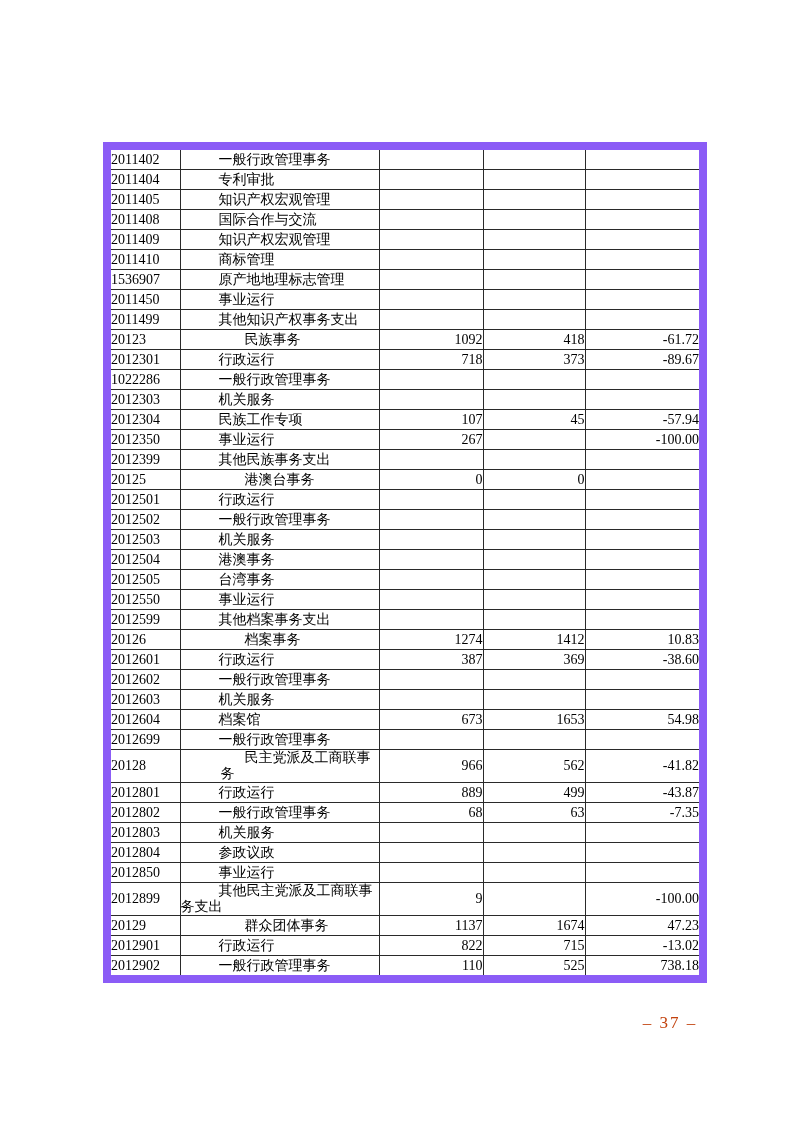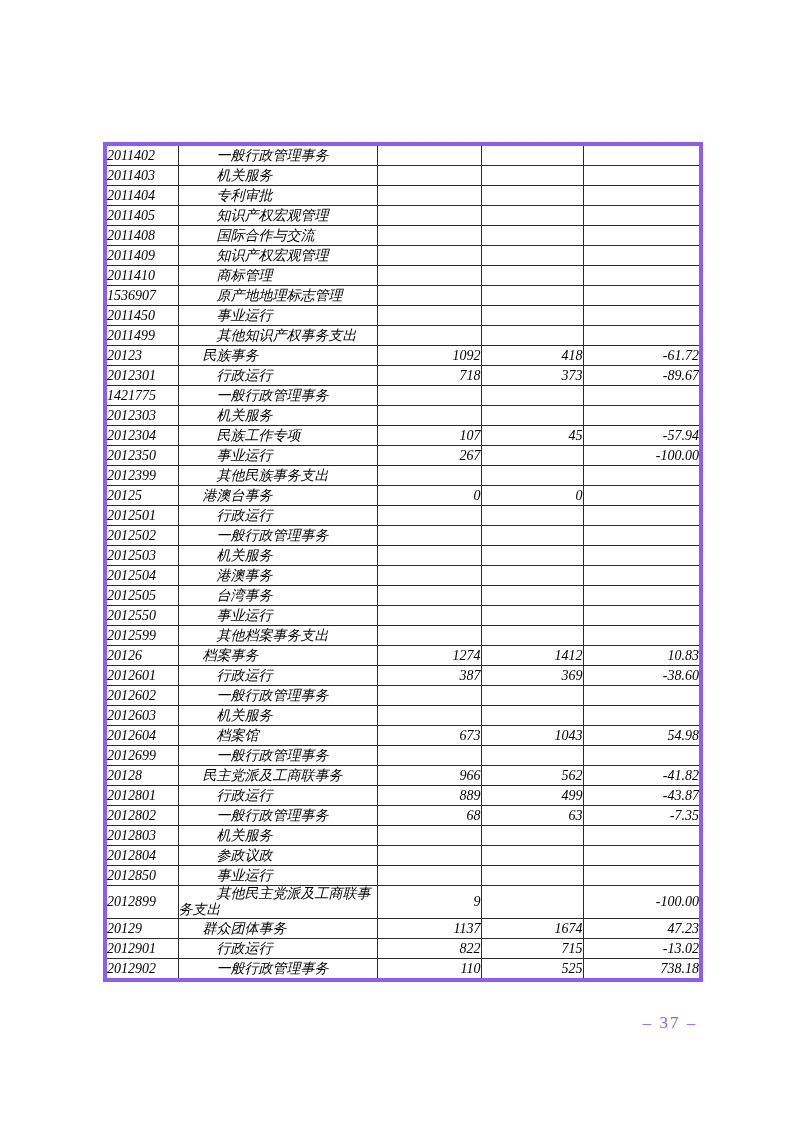--- a/index.html
+++ b/index.html
@@ -21,22 +21,21 @@
   }
   .budget-table-wrap {
     position: absolute;
     left: 103px;
     top: 142px;
   }
   table.budget-table {
     border-collapse: collapse;
     table-layout: fixed;
     width: 596px;
-    border: 4px solid #8b5cf6;
-    font-style: italic;
+    border: 8px solid #8b5cf6;
   }
   table.budget-table td {
     border: 1px solid #2a2a2a;
     height: 19px;
     padding: 0;
     font-size: 14px;
     line-height: 16px;
     vertical-align: middle;
     overflow: hidden;
     white-space: normal;
@@ -45,36 +44,36 @@
     padding-left: 3px;
     padding-right: 1px;
     text-align: left;
     letter-spacing: 0px;
   }
   td.c-name {
     padding-left: 1px;
     padding-right: 1px;
     word-break: break-all;
   }
-  td.c-name.lvl-1 { text-indent: 24px; }
+  td.c-name.lvl-1 { text-indent: 24px; padding-left: 40px; }
   td.c-name.lvl-2 { text-indent: 38px; }
   td.c-num {
     text-align: right;
     padding-right: 2px;
     padding-left: 1px;
   }
   .page-number {
     position: absolute;
     left: 600px;
     top: 1013px;
     width: 140px;
     text-align: center;
     font-size: 17px;
     letter-spacing: 2px;
-    color: #8b5cf6;
+    color: #c2410c;
   }
 </style>
 </head>
 <body>
 
 <div class="doc-page">
 
   <div class="budget-table-wrap">
     <table class="budget-table">
       <colgroup>
@@ -86,27 +85,20 @@
       </colgroup>
       <tbody>
           <tr>
             <td class="c-code">2011402</td>
             <td class="c-name lvl-2">一般行政管理事务</td>
             <td class="c-num"></td>
             <td class="c-num"></td>
             <td class="c-num"></td>
           </tr>
           <tr>
-            <td class="c-code">2011403</td>
-            <td class="c-name lvl-2">机关服务</td>
-            <td class="c-num"></td>
-            <td class="c-num"></td>
-            <td class="c-num"></td>
-          </tr>
-          <tr>
             <td class="c-code">2011404</td>
             <td class="c-name lvl-2">专利审批</td>
             <td class="c-num"></td>
             <td class="c-num"></td>
             <td class="c-num"></td>
           </tr>
           <tr>
             <td class="c-code">2011405</td>
             <td class="c-name lvl-2">知识产权宏观管理</td>
             <td class="c-num"></td>
@@ -163,21 +155,21 @@
             <td class="c-num">-61.72</td>
           </tr>
           <tr>
             <td class="c-code">2012301</td>
             <td class="c-name lvl-2">行政运行</td>
             <td class="c-num">718</td>
             <td class="c-num">373</td>
             <td class="c-num">-89.67</td>
           </tr>
           <tr>
-            <td class="c-code">1421775</td>
+            <td class="c-code">1022286</td>
             <td class="c-name lvl-2">一般行政管理事务</td>
             <td class="c-num"></td>
             <td class="c-num"></td>
             <td class="c-num"></td>
           </tr>
           <tr>
             <td class="c-code">2012303</td>
             <td class="c-name lvl-2">机关服务</td>
             <td class="c-num"></td>
             <td class="c-num"></td>
@@ -285,21 +277,21 @@
             <td class="c-code">2012603</td>
             <td class="c-name lvl-2">机关服务</td>
             <td class="c-num"></td>
             <td class="c-num"></td>
             <td class="c-num"></td>
           </tr>
           <tr>
             <td class="c-code">2012604</td>
             <td class="c-name lvl-2">档案馆</td>
             <td class="c-num">673</td>
-            <td class="c-num">1043</td>
+            <td class="c-num">1653</td>
             <td class="c-num">54.98</td>
           </tr>
           <tr>
             <td class="c-code">2012699</td>
             <td class="c-name lvl-2">一般行政管理事务</td>
             <td class="c-num"></td>
             <td class="c-num"></td>
             <td class="c-num"></td>
           </tr>
           <tr>

